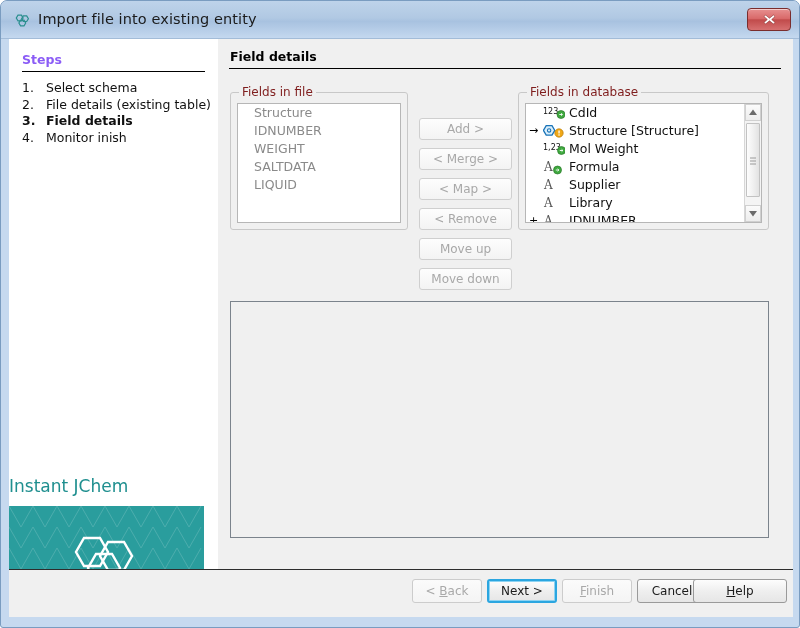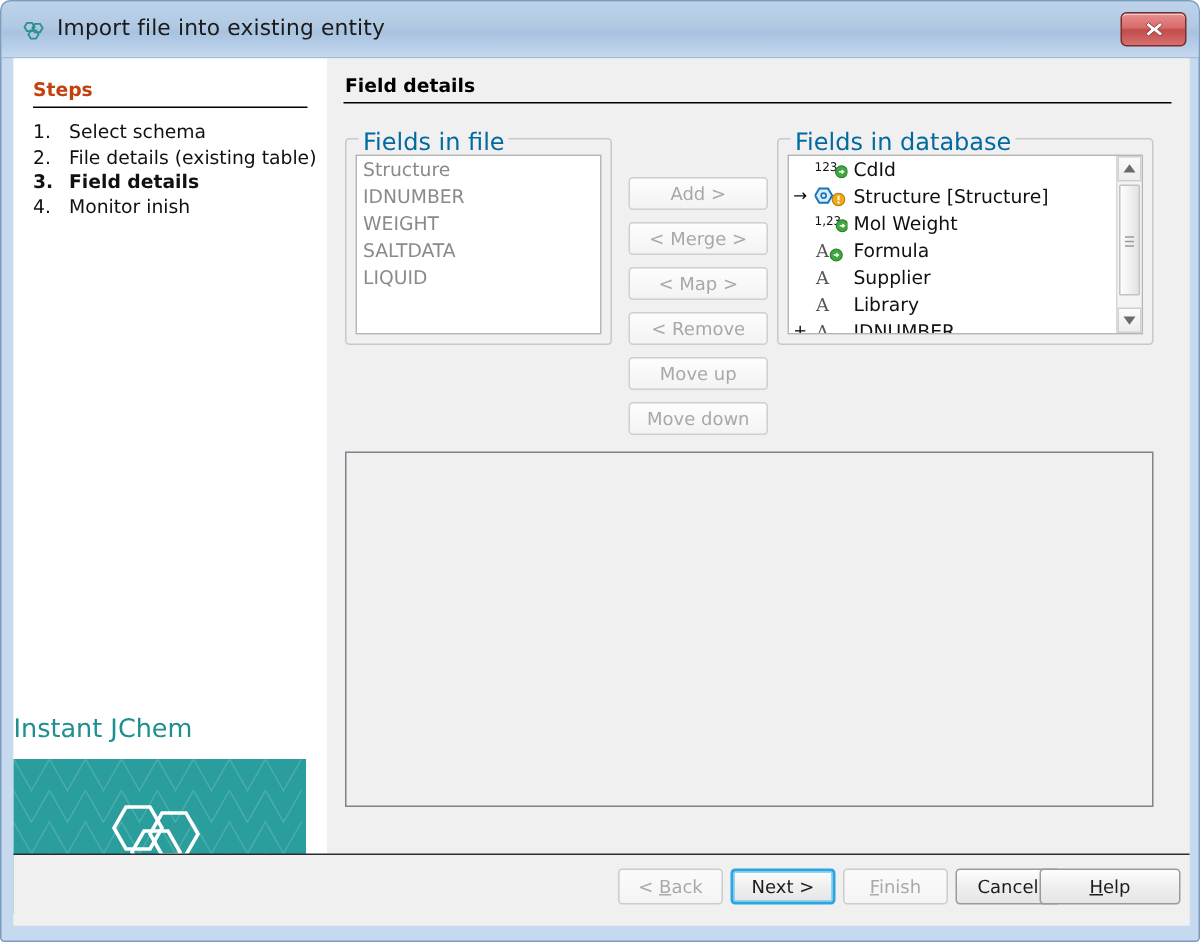--- a/index.html
+++ b/index.html
@@ -76,21 +76,21 @@
     left: 0; top: 0;
     width: 209px; height: 530px;
     background: #ffffff;
     box-sizing: border-box;
   }
   #steps-title {
     position: absolute;
     left: 13px; top: 13px;
     font-weight: bold;
     font-size: 12.5px;
-    color: #c2410c;
+    color: #8b5cf6;
   }
   #steps-rule {
     position: absolute;
     left: 13px; top: 32px;
     width: 183px; height: 1px;
     background: #000;
   }
   #steps-list {
     position: absolute;
     left: 13px; top: 41px;
@@ -160,35 +160,35 @@
     position: absolute;
     box-sizing: border-box;
     border: 1px solid #c8c8c8;
     border-radius: 3px;
   }
   .groupbox > .gb-title {
     position: absolute;
     top: -8px; left: 8px;
     background: #f0f0f0;
     padding: 0 3px;
-    font-size: 16px;
-    color: #0369a1;
+    font-size: 12px;
+    color: #7f1d1d;
   }
   .listbox {
     position: absolute;
     box-sizing: border-box;
     background: #ffffff;
     border: 1px solid #b6b6b6;
     overflow: hidden;
   }
   .file-item {
     font-size: 12.5px;
     line-height: 18px;
     color: #8a8a8a;
-    padding-left: 4px;
+    padding-left: 16px;
     white-space: nowrap;
   }
 
   
   .midbtn {
     position: absolute;
     box-sizing: border-box;
     width: 93px; height: 22px;
     border: 1px solid #cfcfcf;
     border-radius: 3px;

